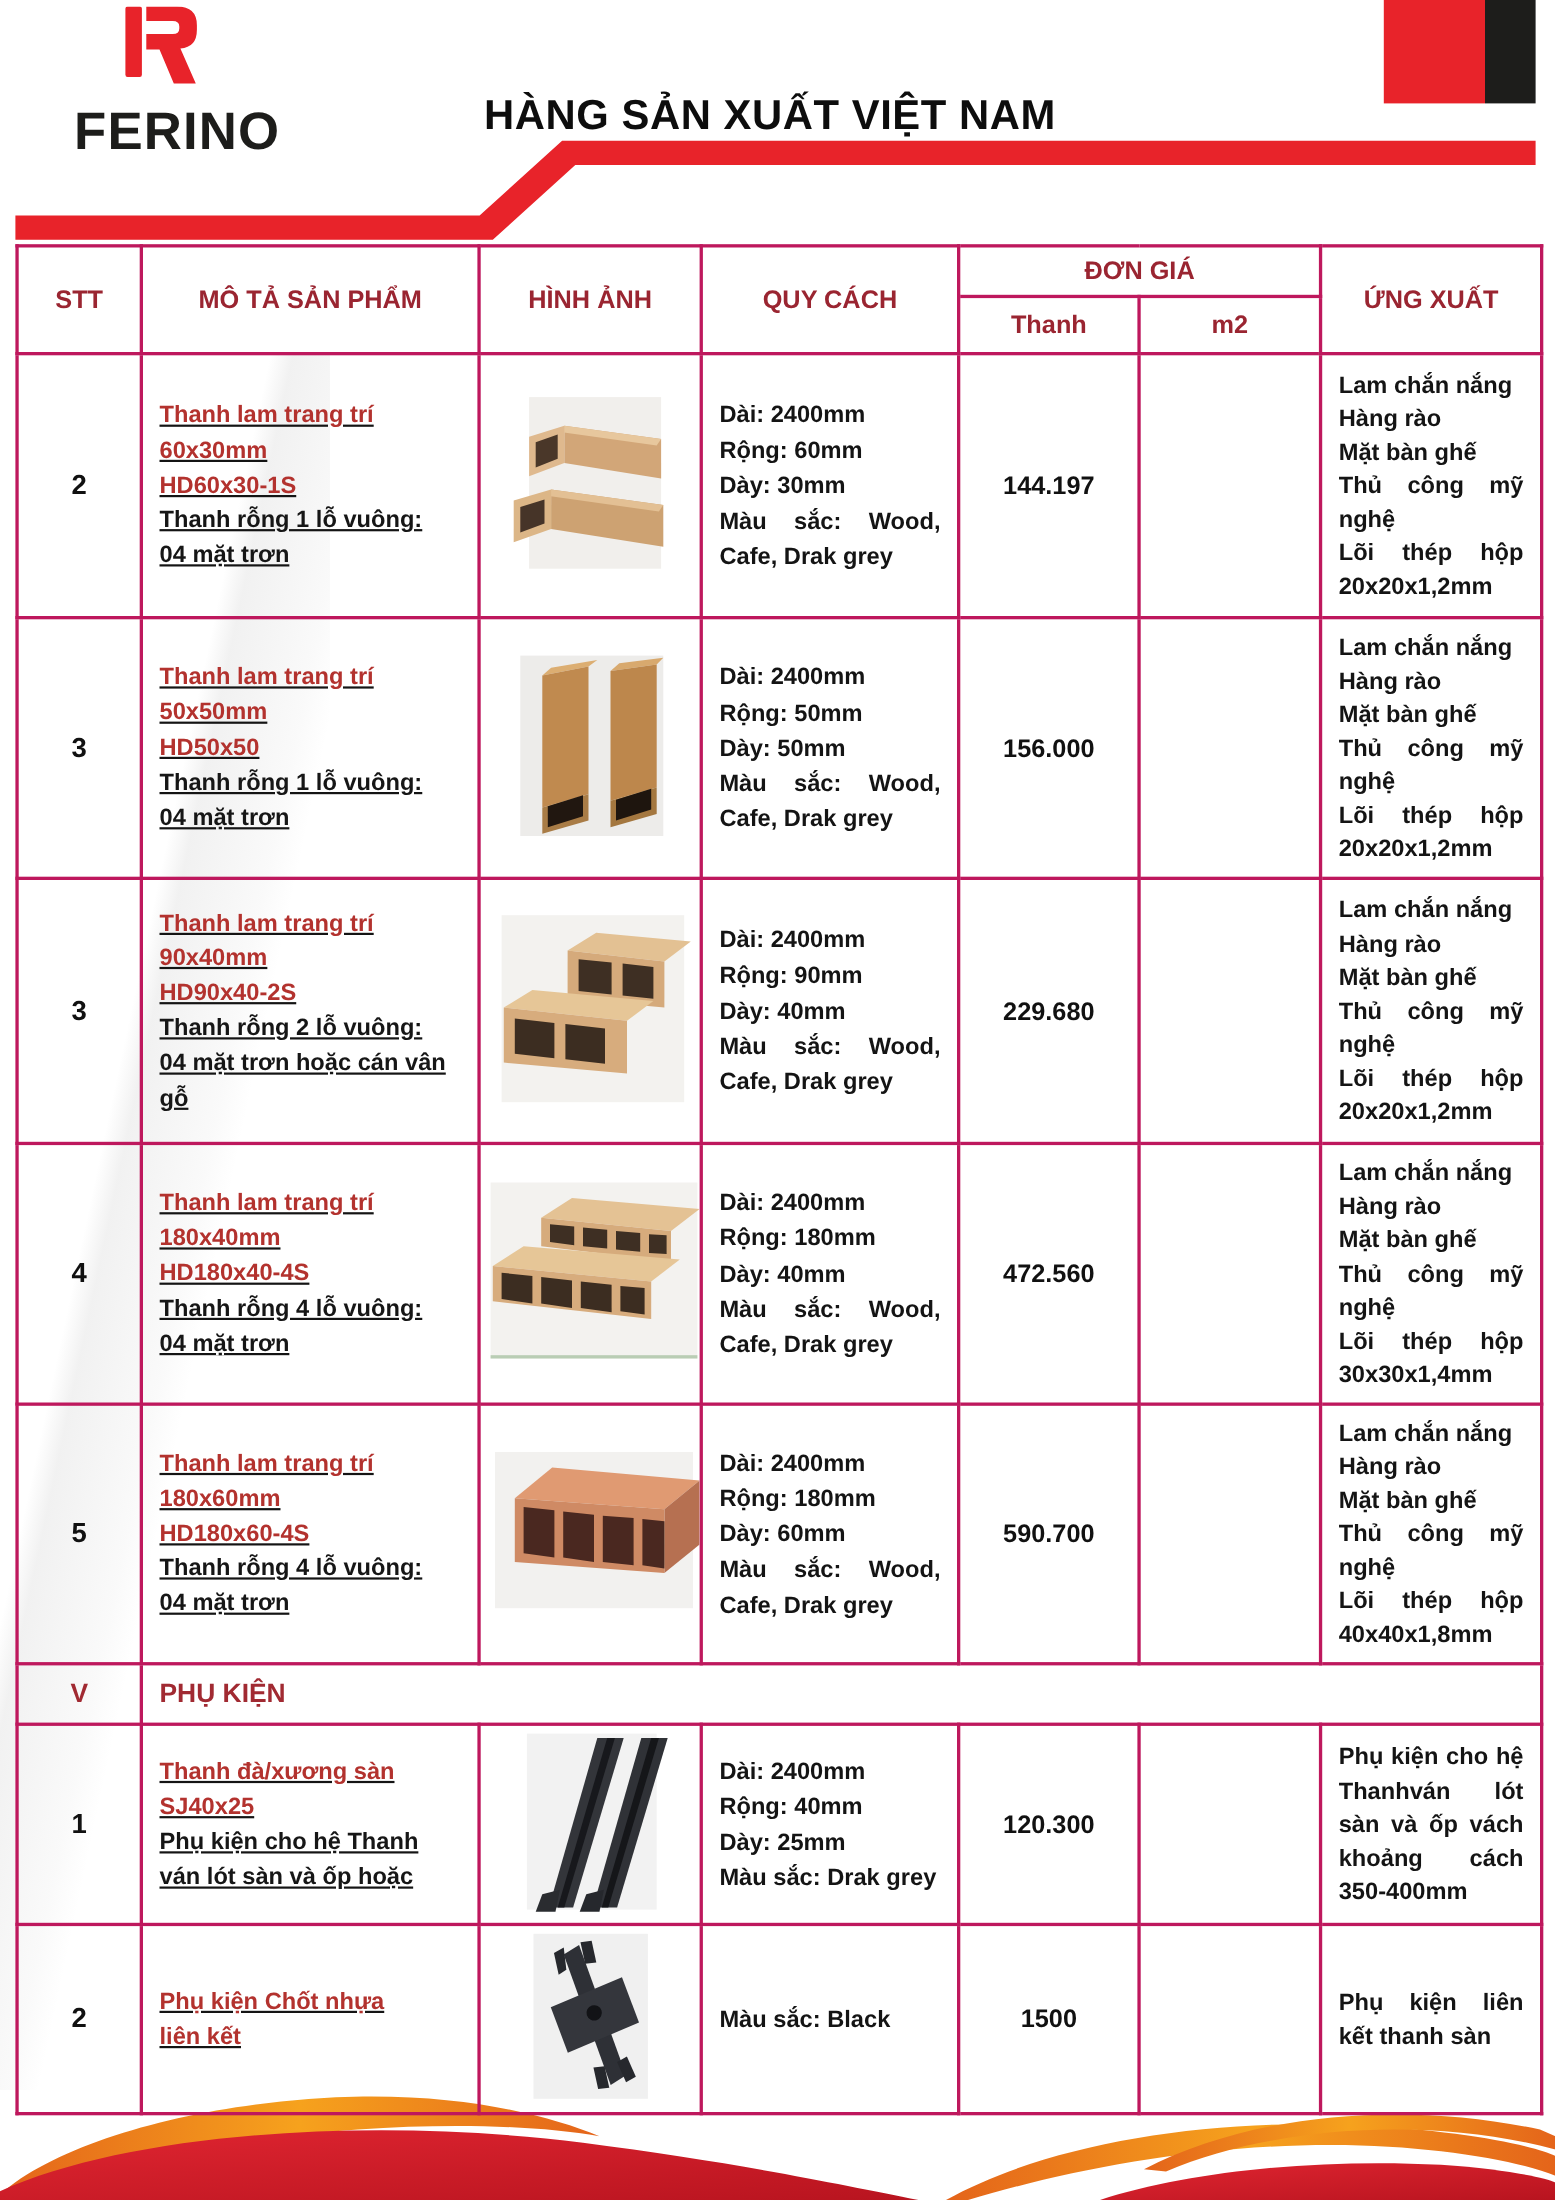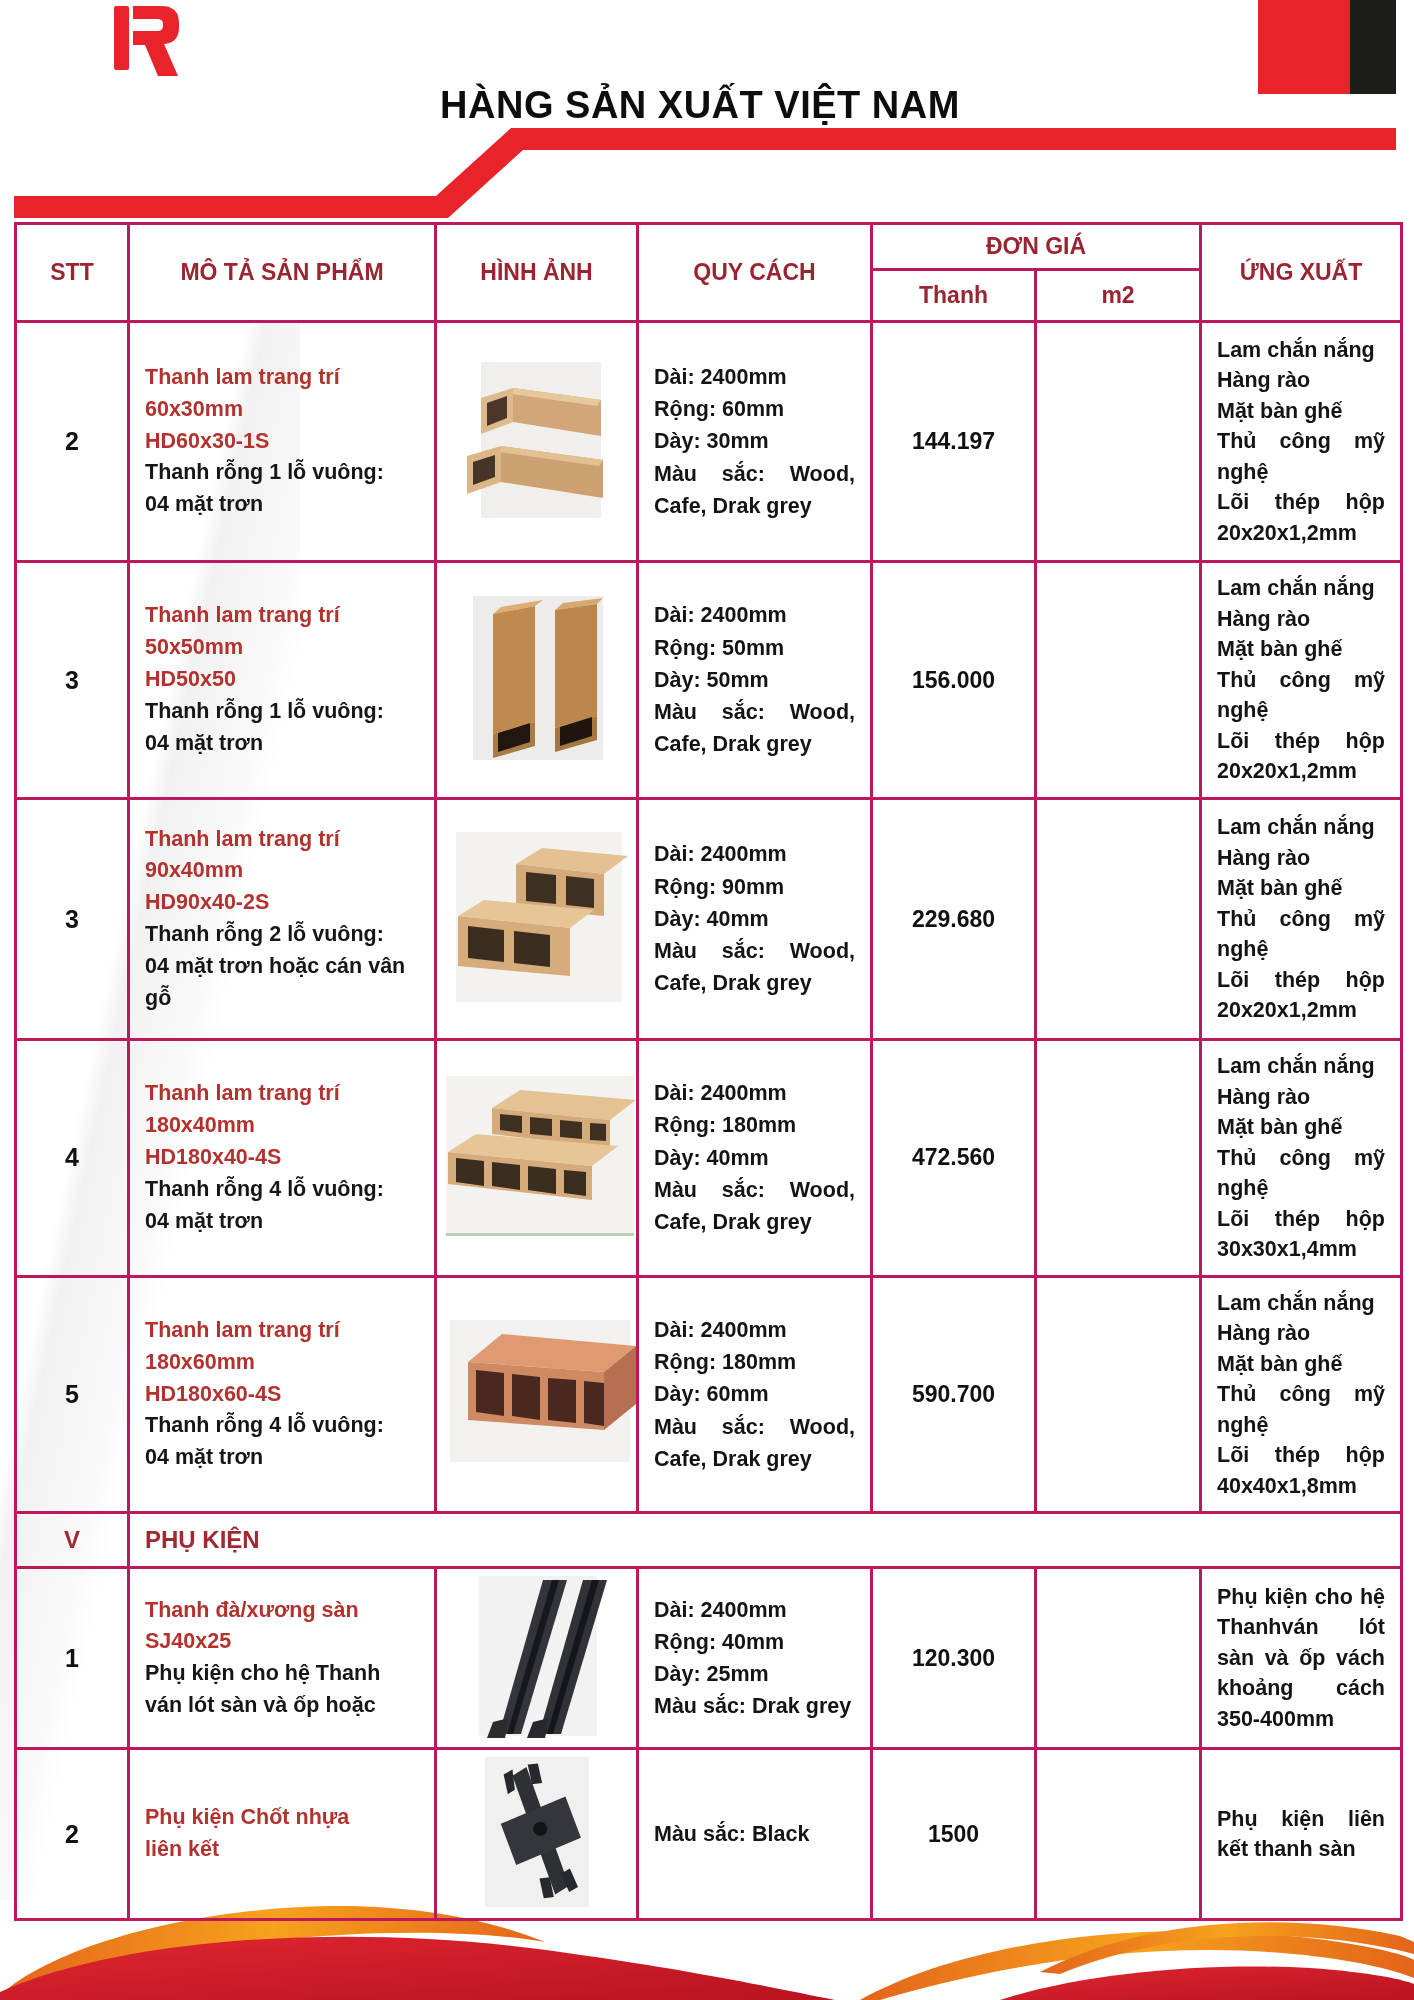--- a/index.html
+++ b/index.html
@@ -20,21 +20,21 @@
   .watermark{position:absolute;left:-60px;top:320px;width:360px;height:1580px;
      background:linear-gradient(102deg,transparent 44%,rgba(120,120,120,.10) 47%,
                 rgba(120,120,120,.04) 58%,transparent 62%);z-index:0;}
 
   
   table.price{position:absolute;left:14px;top:222px;width:1386px;border-collapse:collapse;
               table-layout:fixed;z-index:1;background:transparent;}
   table.price th,table.price td{border:3px solid #be185d;vertical-align:middle;overflow:hidden;}
   th.hd{color:#9a2531;font-weight:700;font-size:23px;text-align:center;padding:2px 4px;}
   td.stt{text-align:center;font-size:25px;font-weight:600;color:#111;}
-  td.desc{padding:8px 15px;font-size:21.5px;line-height:1.48;text-align:left;}
+  td.desc{padding:8px 15px;font-size:21.5px;line-height:1.48;text-align:left;text-decoration:underline;}
   .pname{color:#b3322e;font-weight:700;white-space:pre-line;}
   .pnote{color:#161616;font-weight:600;white-space:pre-line;}
   td.imgc{text-align:center;padding:3px;}
   td.spec{padding:8px 15px;font-size:21.5px;font-weight:600;line-height:1.5;color:#141414;
           text-align:justify;white-space:pre-line;}
   td.price-v{text-align:center;font-size:23px;font-weight:600;color:#111;}
   td.app{padding:10px 15px;font-size:21.5px;font-weight:600;line-height:1.42;color:#141414;
          text-align:justify;white-space:pre-line;}
   td.sec{color:#a12a32;font-weight:700;font-size:24px;}
   td.sec.lbl{padding-left:15px;text-align:left;}
@@ -46,20 +46,21 @@
 </head>
 <body>
 
 <div class="page">
 
   <svg class="logo-mark" viewBox="0 0 86 88">
     <rect x="10" y="0" width="15" height="64" rx="2" fill="#e8232a"></rect>
     <path d="M29,0 h28 q18,0 18,17 v4 q0,16 -15,17 l14,32 h-20 l-13,-31 h-12 v-14 h24 q6,0 6,-5 v-2 q0,-5 -6,-5 h-24 z" fill="#e8232a"></path>
   </svg>
 
+  <div class="logo-word">FERINO</div>
 
   <div class="page-title">HÀNG SẢN XUẤT VIỆT NAM</div>
 
   <svg class="ribbon" viewBox="0 0 1414 240">
     <polygon points="14,196 436,196 511,128 1396,128 1396,150 523,150 448,218 14,218" fill="#e8232a"></polygon>
   </svg>
 
   <div class="sq-red"></div>
   <div class="sq-black"></div>
 

